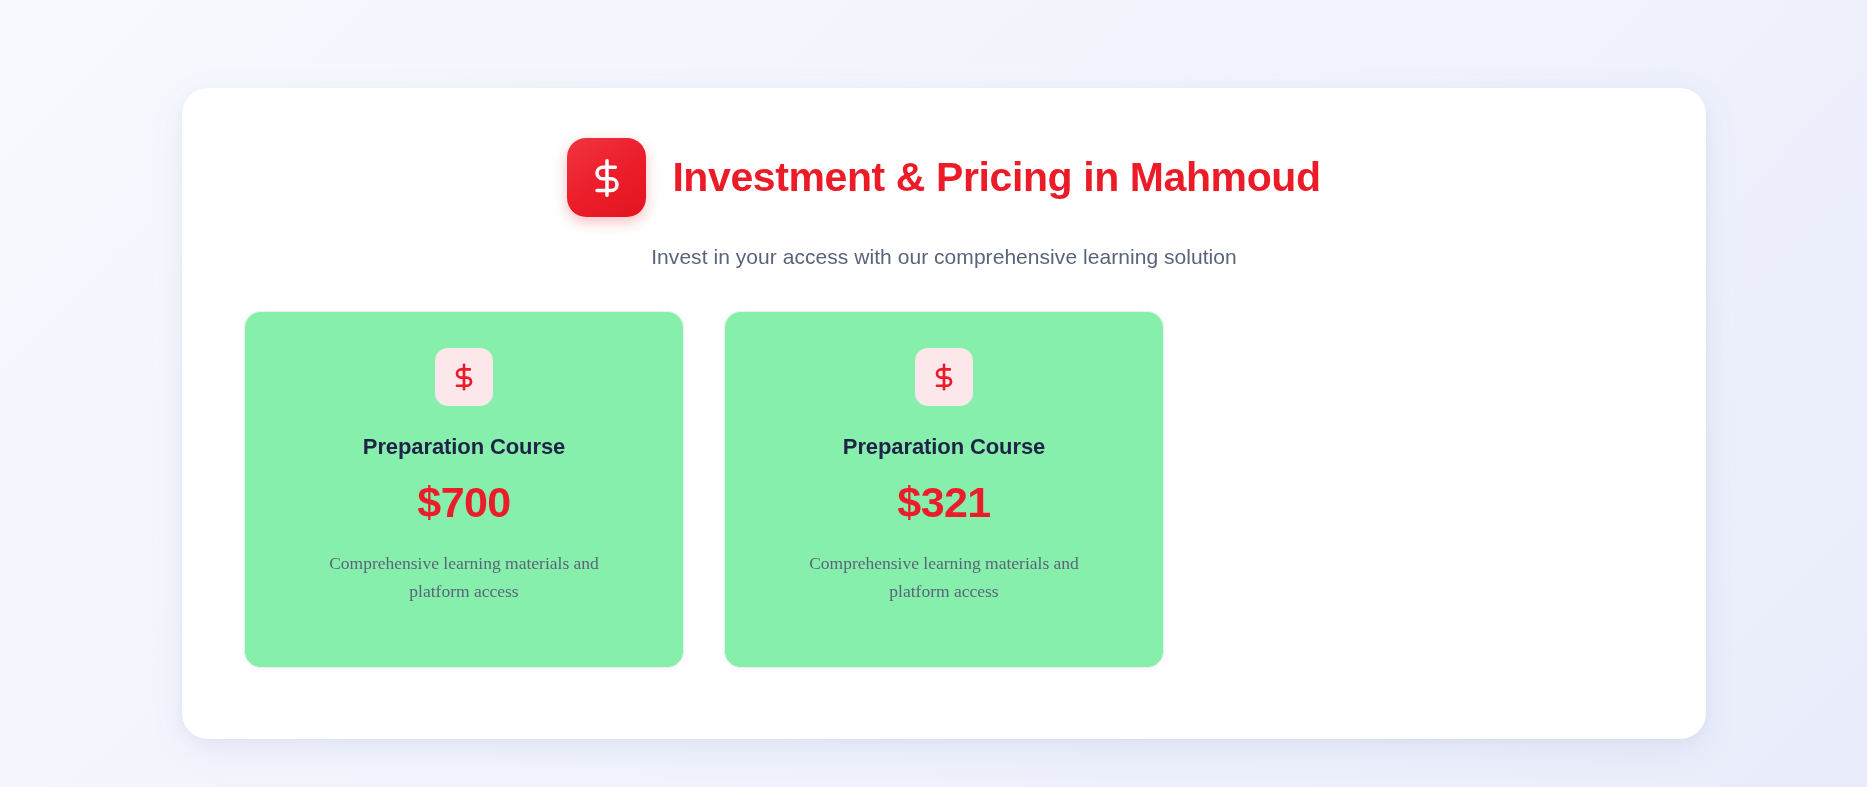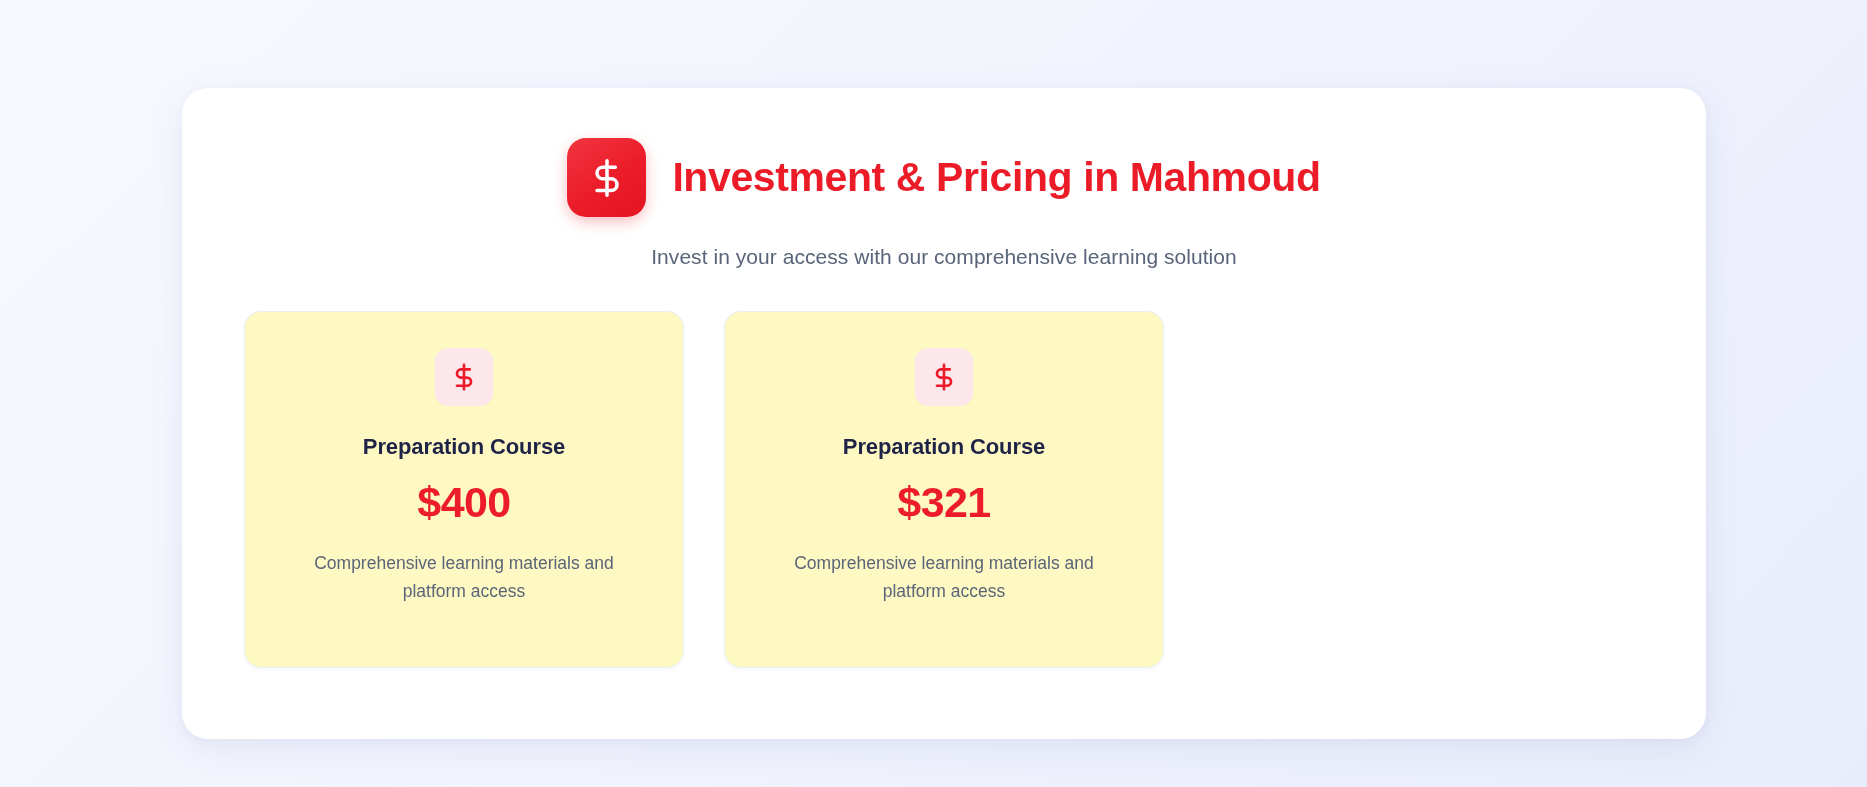--- a/index.html
+++ b/index.html
@@ -80,21 +80,21 @@
 
   
   .pricing-grid {
     display: grid;
     grid-template-columns: repeat(3, 1fr);
     gap: 40px;
     padding: 42px 62px 0 62px;
   }
 
   .price-card {
-    background: #fef9c3;
+    background: #86efac;
     border: 1px solid #edeef3;
     border-radius: 17px;
     padding: 36px 26px 34px 26px;
     text-align: center;
     box-shadow: 0 2px 6px rgba(100, 110, 150, 0.045);
     min-height: 357px;
   }
 
   .card-badge {
     width: 58px;
@@ -125,20 +125,21 @@
     line-height: 1.05;
   }
 
   .card-desc {
     margin: 24px auto 0 auto;
     max-width: 300px;
     font-size: 17.5px;
     line-height: 1.62;
     color: #5b6578;
     font-weight: 400;
+    font-family: Liberation Serif, serif;
   }
 
   .grid-empty-cell { visibility: hidden; }
 </style>
 </head>
 <body>
 
 <div class="page">
 
   <section class="panel">
@@ -158,21 +159,21 @@
     <div class="pricing-grid">
 
       <div class="price-card">
         <div class="card-badge">
           <svg width="28" height="28" viewBox="0 0 24 24" fill="none" stroke="#ec1c2a" stroke-width="2.3" stroke-linecap="round" stroke-linejoin="round" aria-hidden="true">
             <line x1="12" y1="1.6" x2="12" y2="22.4"></line>
             <path d="M17 5.5H9.5a3.5 3.5 0 0 0 0 7h5a3.5 3.5 0 0 1 0 7H6"></path>
           </svg>
         </div>
         <h2 class="card-title">Preparation Course</h2>
-        <div class="card-price">$400</div>
+        <div class="card-price">$700</div>
         <p class="card-desc">Comprehensive learning materials and platform access</p>
       </div>
 
       <div class="price-card">
         <div class="card-badge">
           <svg width="28" height="28" viewBox="0 0 24 24" fill="none" stroke="#ec1c2a" stroke-width="2.3" stroke-linecap="round" stroke-linejoin="round" aria-hidden="true">
             <line x1="12" y1="1.6" x2="12" y2="22.4"></line>
             <path d="M17 5.5H9.5a3.5 3.5 0 0 0 0 7h5a3.5 3.5 0 0 1 0 7H6"></path>
           </svg>
         </div>

